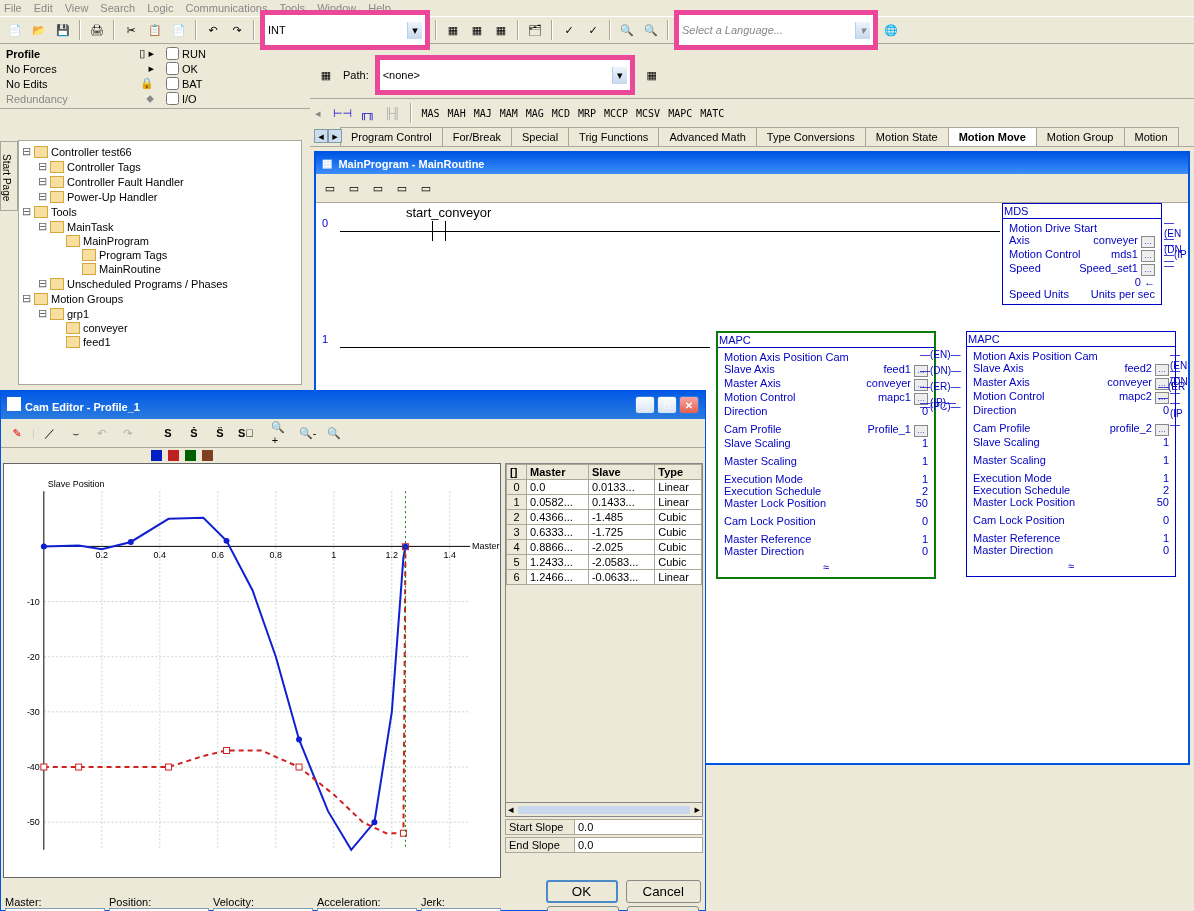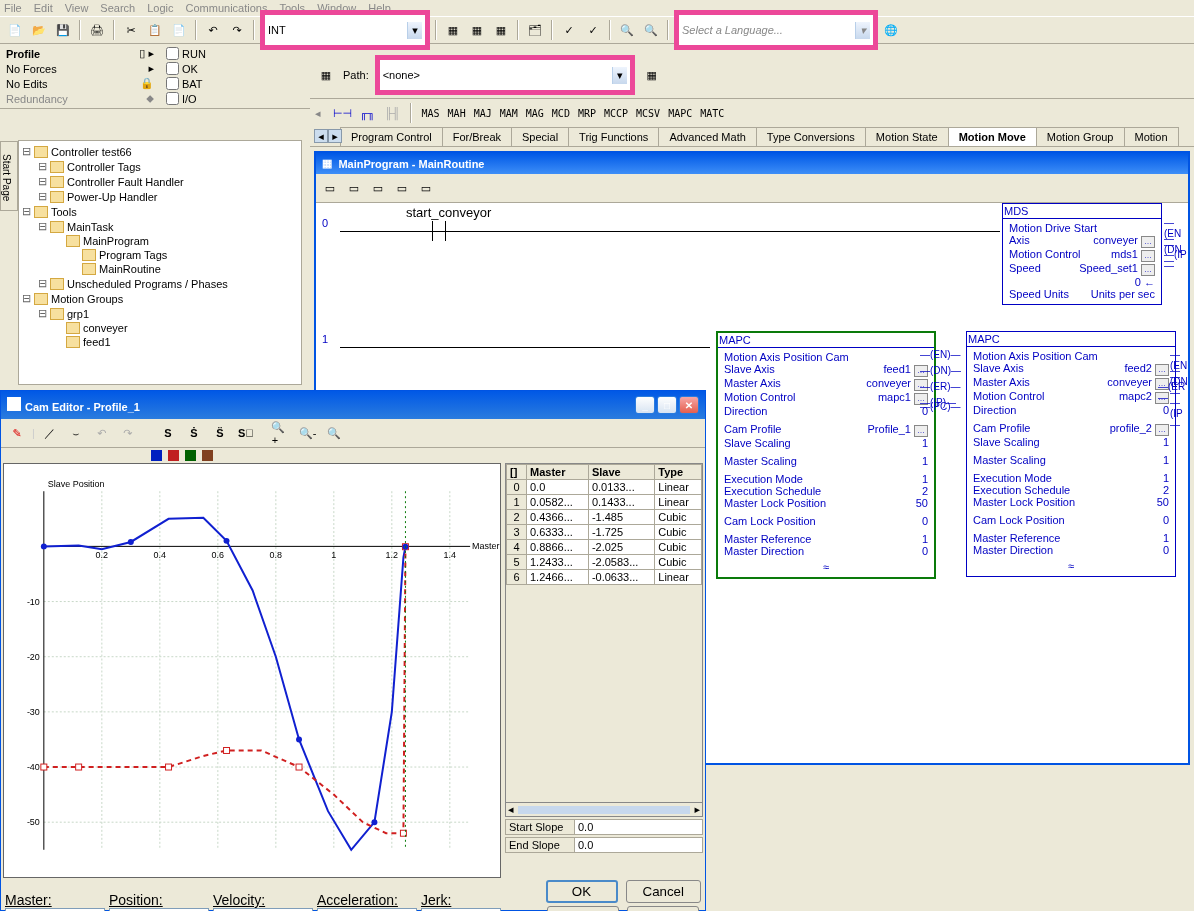--- a/index.html
+++ b/index.html
@@ -61,21 +61,21 @@
 .table-area { flex: 1; padding: 2px; display: flex; flex-direction: column; }
 .cam-table { border-collapse: collapse; width: 100%; font-size: 11px; }
 .cam-table th, .cam-table td { border: 1px solid #aca899; padding: 1px 3px; background: #fff; text-align: left; }
 .cam-table th { background: #ece9d8; }
 .cam-table .rownum { background: #ece9d8; text-align: center; width: 20px; }
 .slope-row { display: flex; margin-top: 2px; }
 .slope-row .lbl { width: 70px; border: 1px solid #aca899; background: #ece9d8; padding: 1px 3px; }
 .slope-row .val { flex: 1; border: 1px solid #aca899; border-left: none; background: #fff; padding: 1px 3px; }
 .cam-footer { display: flex; padding: 4px; gap: 4px; align-items: flex-end; }
 .field-group { display: flex; flex-direction: column; }
-.field-group label { font-size: 14px; text-decoration: underline; }
+.field-group label { font-size: 11px; }
 .field-group input { border: 1px solid #7f9db9; height: 19px; padding: 1px 3px; background: #fff; font-size: 11px; }
 .btn { padding: 2px 16px; border: 1px solid #888; background: #ece9d8; border-radius: 3px; min-width: 72px; }
 .btn.default { border: 2px solid #4a8ac9; }
 .sq { width:11px; height:11px; display:inline-block; }
 .start-tab { position: absolute; left: 0; top: 141px; width: 18px; height: 70px; background: #ece9d8; border: 1px solid #aca899; writing-mode: vertical-lr; text-align: center; font-size: 10px; padding-top: 4px; z-index: 50; }
 </style>
 </head>
 <body>
 
 <div class="menubar" id="menubar">

